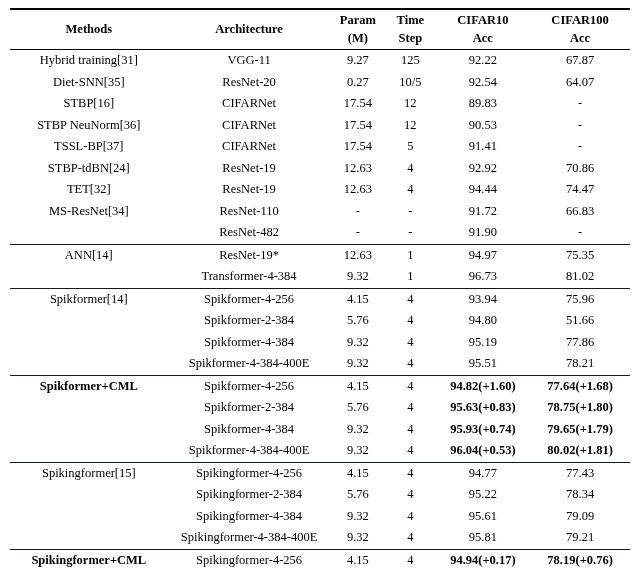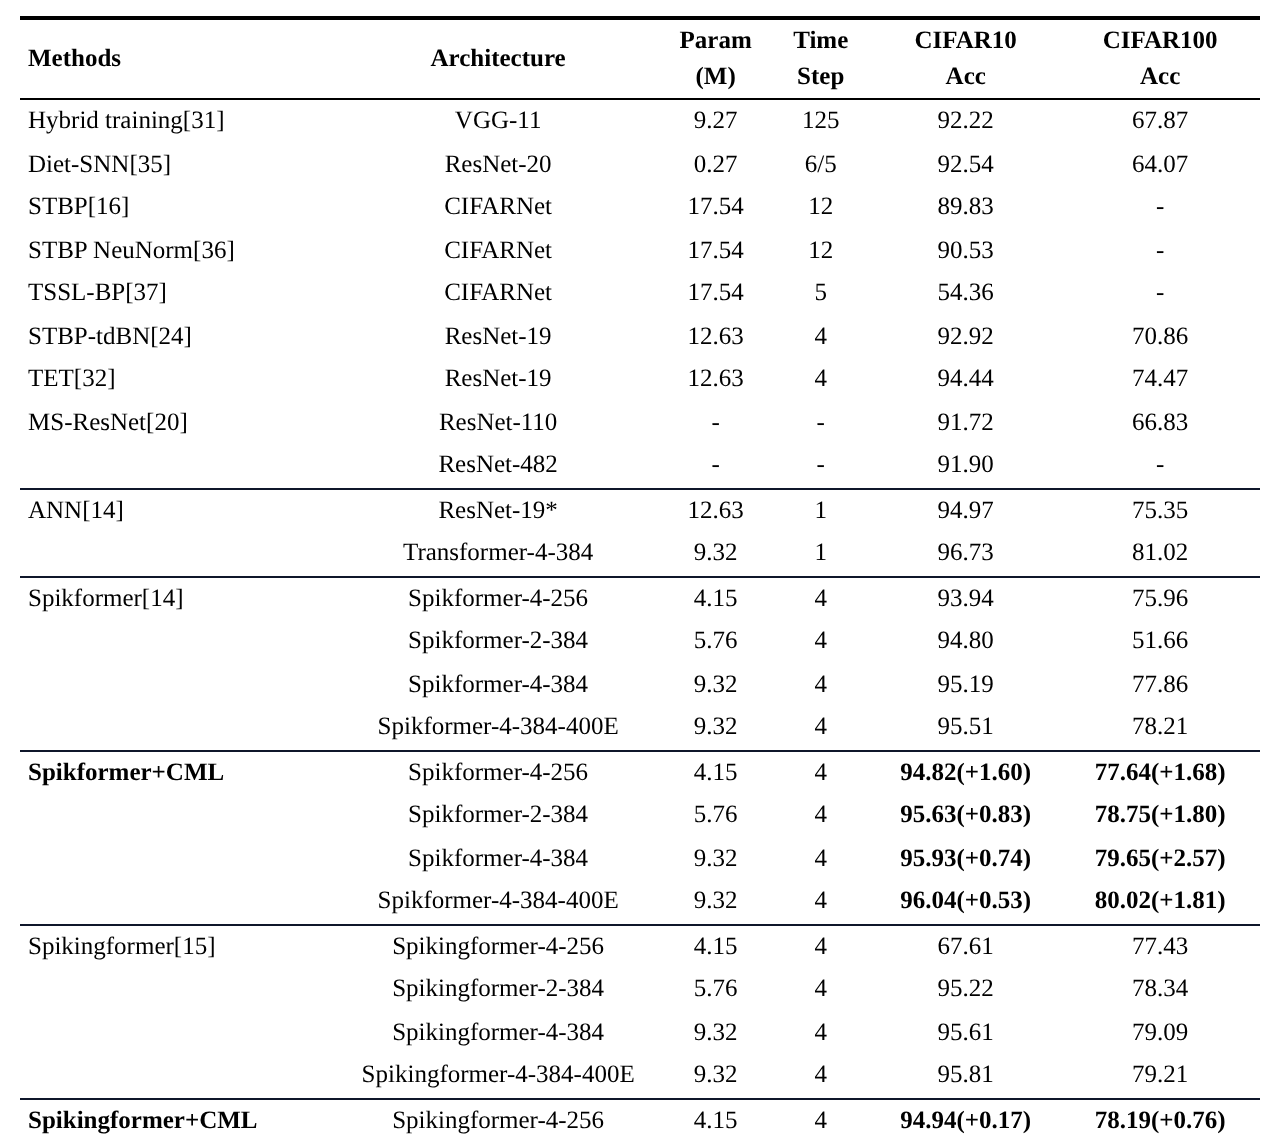--- a/index.html
+++ b/index.html
@@ -20,21 +20,21 @@
     th, td {
       padding: 2px 4px;
       text-align: center;
       vertical-align: middle;
       line-height: 1.4;
     }
     th {
       font-weight: bold;
     }
     td.left, th.left {
-      text-align: left;
+      text-align: center;
     }
     .top-border {
       border-top: 2px solid #000;
     }
     .header-bottom {
       border-bottom: 1.5px solid #000;
     }
     .section-top {
       border-top: 1px solid #0f172a;
     }
@@ -74,21 +74,21 @@
         <td>VGG-11</td>
         <td>9.27</td>
         <td>125</td>
         <td>92.22</td>
         <td>67.87</td>
       </tr>
       <tr>
         <td class="left">Diet-SNN[35]</td>
         <td>ResNet-20</td>
         <td>0.27</td>
-        <td>6/5</td>
+        <td>10/5</td>
         <td>92.54</td>
         <td>64.07</td>
       </tr>
       <tr>
         <td class="left">STBP[16]</td>
         <td>CIFARNet</td>
         <td>17.54</td>
         <td>12</td>
         <td>89.83</td>
         <td>-</td>
@@ -99,41 +99,41 @@
         <td>17.54</td>
         <td>12</td>
         <td>90.53</td>
         <td>-</td>
       </tr>
       <tr>
         <td class="left">TSSL-BP[37]</td>
         <td>CIFARNet</td>
         <td>17.54</td>
         <td>5</td>
-        <td>54.36</td>
+        <td>91.41</td>
         <td>-</td>
       </tr>
       <tr>
         <td class="left">STBP-tdBN[24]</td>
         <td>ResNet-19</td>
         <td>12.63</td>
         <td>4</td>
         <td>92.92</td>
         <td>70.86</td>
       </tr>
       <tr>
         <td class="left">TET[32]</td>
         <td>ResNet-19</td>
         <td>12.63</td>
         <td>4</td>
         <td>94.44</td>
         <td>74.47</td>
       </tr>
       <tr>
-        <td class="left">MS-ResNet[20]</td>
+        <td class="left">MS-ResNet[34]</td>
         <td>ResNet-110</td>
         <td>-</td>
         <td>-</td>
         <td>91.72</td>
         <td>66.83</td>
       </tr>
       <tr>
         <td class="left"></td>
         <td>ResNet-482</td>
         <td>-</td>
@@ -204,36 +204,36 @@
         <td>4</td>
         <td class="bold">95.63(+0.83)</td>
         <td class="bold">78.75(+1.80)</td>
       </tr>
       <tr>
         <td class="left bold"></td>
         <td>Spikformer-4-384</td>
         <td>9.32</td>
         <td>4</td>
         <td class="bold">95.93(+0.74)</td>
-        <td class="bold">79.65(+2.57)</td>
+        <td class="bold">79.65(+1.79)</td>
       </tr>
       <tr>
         <td class="left bold"></td>
         <td>Spikformer-4-384-400E</td>
         <td>9.32</td>
         <td>4</td>
         <td class="bold">96.04(+0.53)</td>
         <td class="bold">80.02(+1.81)</td>
       </tr>
       <tr class="section-top">
         <td class="left">Spikingformer[15]</td>
         <td>Spikingformer-4-256</td>
         <td>4.15</td>
         <td>4</td>
-        <td>67.61</td>
+        <td>94.77</td>
         <td>77.43</td>
       </tr>
       <tr>
         <td class="left"></td>
         <td>Spikingformer-2-384</td>
         <td>5.76</td>
         <td>4</td>
         <td>95.22</td>
         <td>78.34</td>
       </tr>

